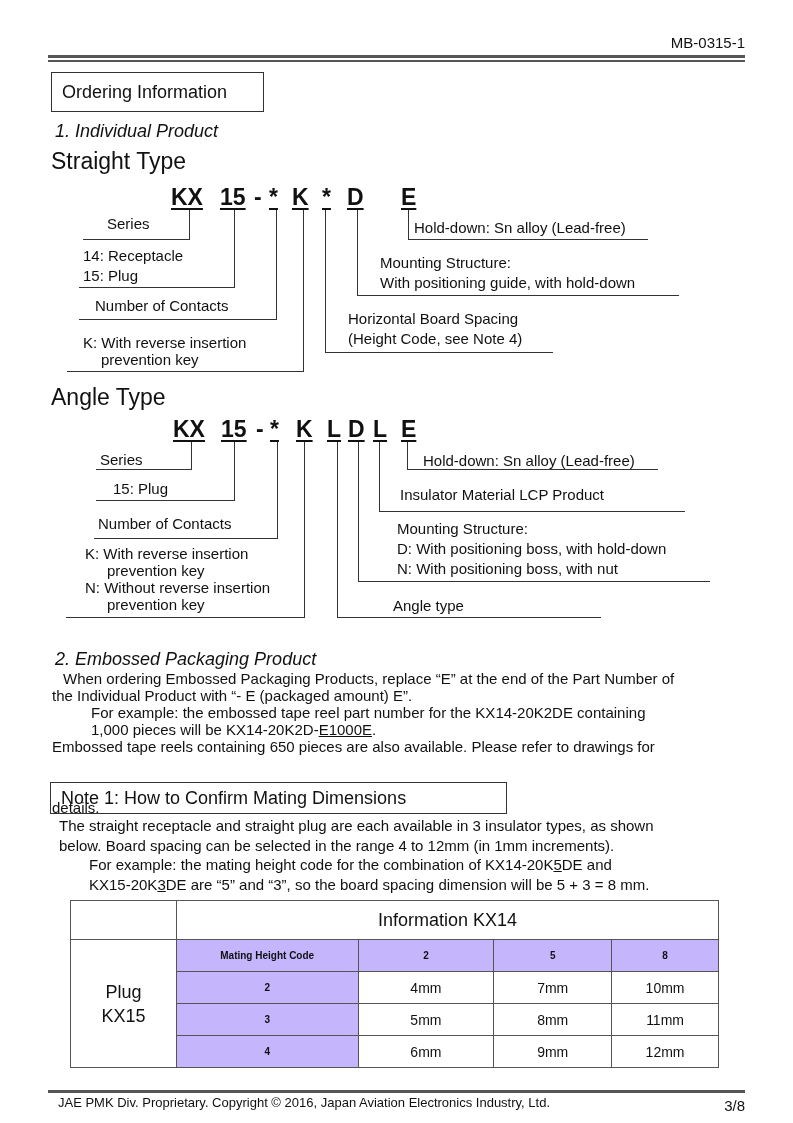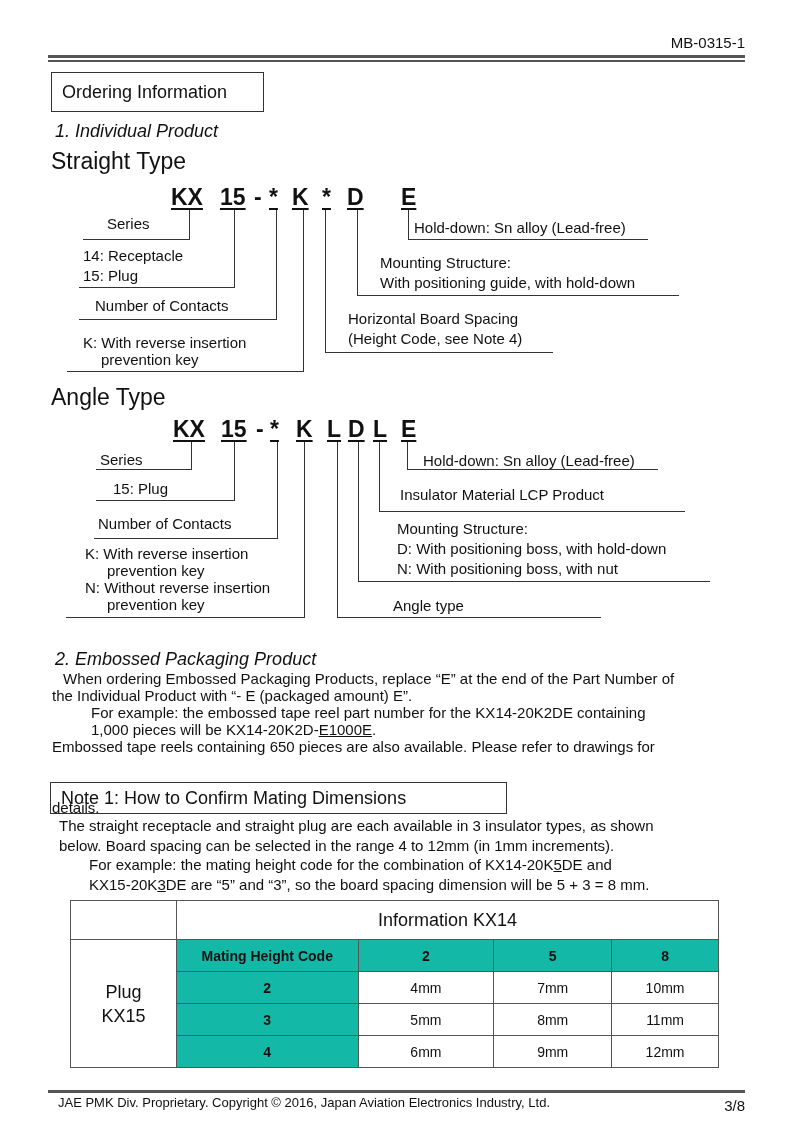--- a/index.html
+++ b/index.html
@@ -12,21 +12,21 @@
   .boxed { position:absolute; border:1px solid #333; font-size:18px; padding:0 10px; box-sizing:border-box; display:flex; align-items:center; }
   .h-sub { font-size:18px;font-style:italic; }
   .h-type { font-size:23px; }
   .code { font-weight:bold; font-size:23px; text-decoration:underline; text-decoration-thickness:2px; text-underline-offset:3px;text-align:right; }
   .plain { font-weight:bold; font-size:23px; }
   .lbl { font-size:15px; line-height:17px; }
   .ln { position:absolute; background:#333; }
   .para { position:absolute; left:52px; font-size:15px; line-height:17px; white-space:nowrap; }
   table.mate { position:absolute; left:70px; top:900px; width:649px; border-collapse:collapse; font-size:14px; }
   table.mate td { border:1px solid #555; text-align:center; height:31px; padding:0; }
-  table.mate td.gray { background:#14b8a6; font-weight:bold; font-size:14px; }
+  table.mate td.gray { background:#c4b5fd; font-weight:bold; font-size:10px; }
   table.mate td.big { font-size:18px; height:38px; }
   table.mate td.plug { font-size:18px; line-height:24px; }
   .rule-bot { position:absolute; left:48px; width:697px; top:1090px; height:3px; background:#555; }
   .footer { left:58px; top:1095px; font-size:13px; }
   .pageno { right:48px; top:1097px; font-size:15px; }
 </style>
 </head>
 <body>
 
 <div class="abs docid">MB-0315-1</div>

